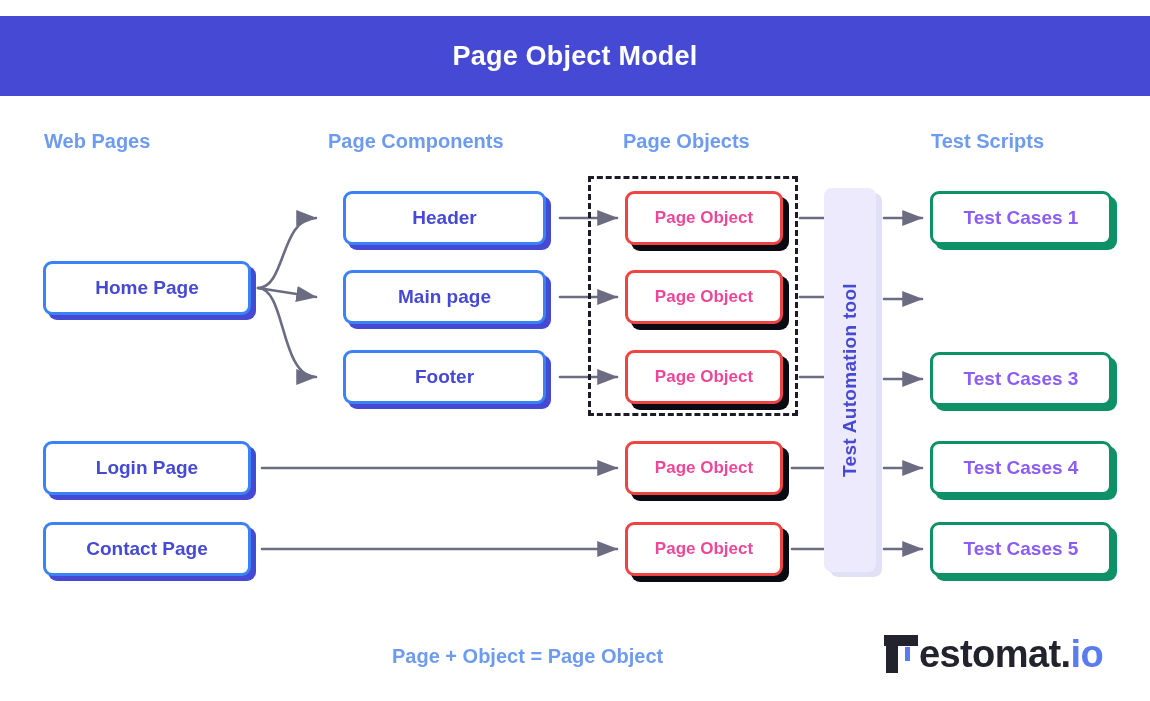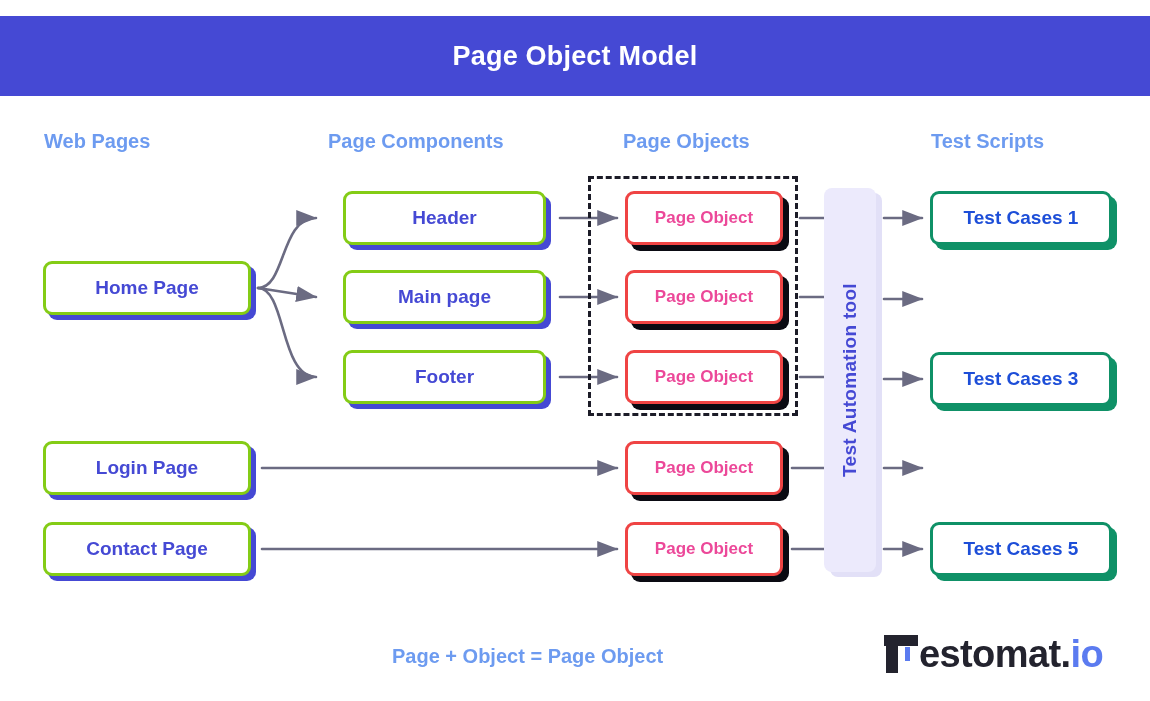--- a/index.html
+++ b/index.html
@@ -53,34 +53,34 @@
     box-sizing: border-box;
     background: #ffffff;
     display: flex;
     align-items: center;
     justify-content: center;
     border-radius: 9px;
     font-weight: bold;
     white-space: nowrap;
   }
   .node-blue {
-    border: 3px solid #84cc16;
+    border: 3px solid #3b82f6;
     color: #4549d4;
     box-shadow: 5px 5px 0 0 #4549d4;
     font-size: 19px;
   }
   .node-black {
     border: 3px solid #ef4444;
     color: #ec4899;
     box-shadow: 6px 6px 0 0 #0a0a12;
     font-size: 17px;
   }
   .node-green {
     border: 3px solid #0f9167;
-    color: #1d4ed8;
+    color: #8b5cf6;
     box-shadow: 5px 5px 0 0 #0f9167;
     font-size: 19px;
   }
 
   
   .dashed-group {
     position: absolute;
     box-sizing: border-box;
     border: 3px dashed #1c1c28;
     background: transparent;
@@ -258,20 +258,23 @@
 
   <div class="toolbar-vert" style="left:824px; top:188px; width:52px; height:384px;">
     <span>Test Automation tool</span>
   </div>
 
   <div class="node node-green" style="left:930px; top:191px; width:182px; height:54px;">
     <span>Test Cases 1</span>
   </div>
   <div class="node node-green" style="left:930px; top:352px; width:182px; height:54px;">
     <span>Test Cases 3</span>
+  </div>
+  <div class="node node-green" style="left:930px; top:441px; width:182px; height:54px;">
+    <span>Test Cases 4</span>
   </div>
   <div class="node node-green" style="left:930px; top:522px; width:182px; height:54px;">
     <span>Test Cases 5</span>
   </div>
 
   <div class="caption" style="left:344px; top:645px;margin-left:48px;">Page + Object = Page Object</div>
 
   <div class="logo" style="left:884px; top:631px;">
     <span class="logo-t">
       <span class="bar-h"></span>

